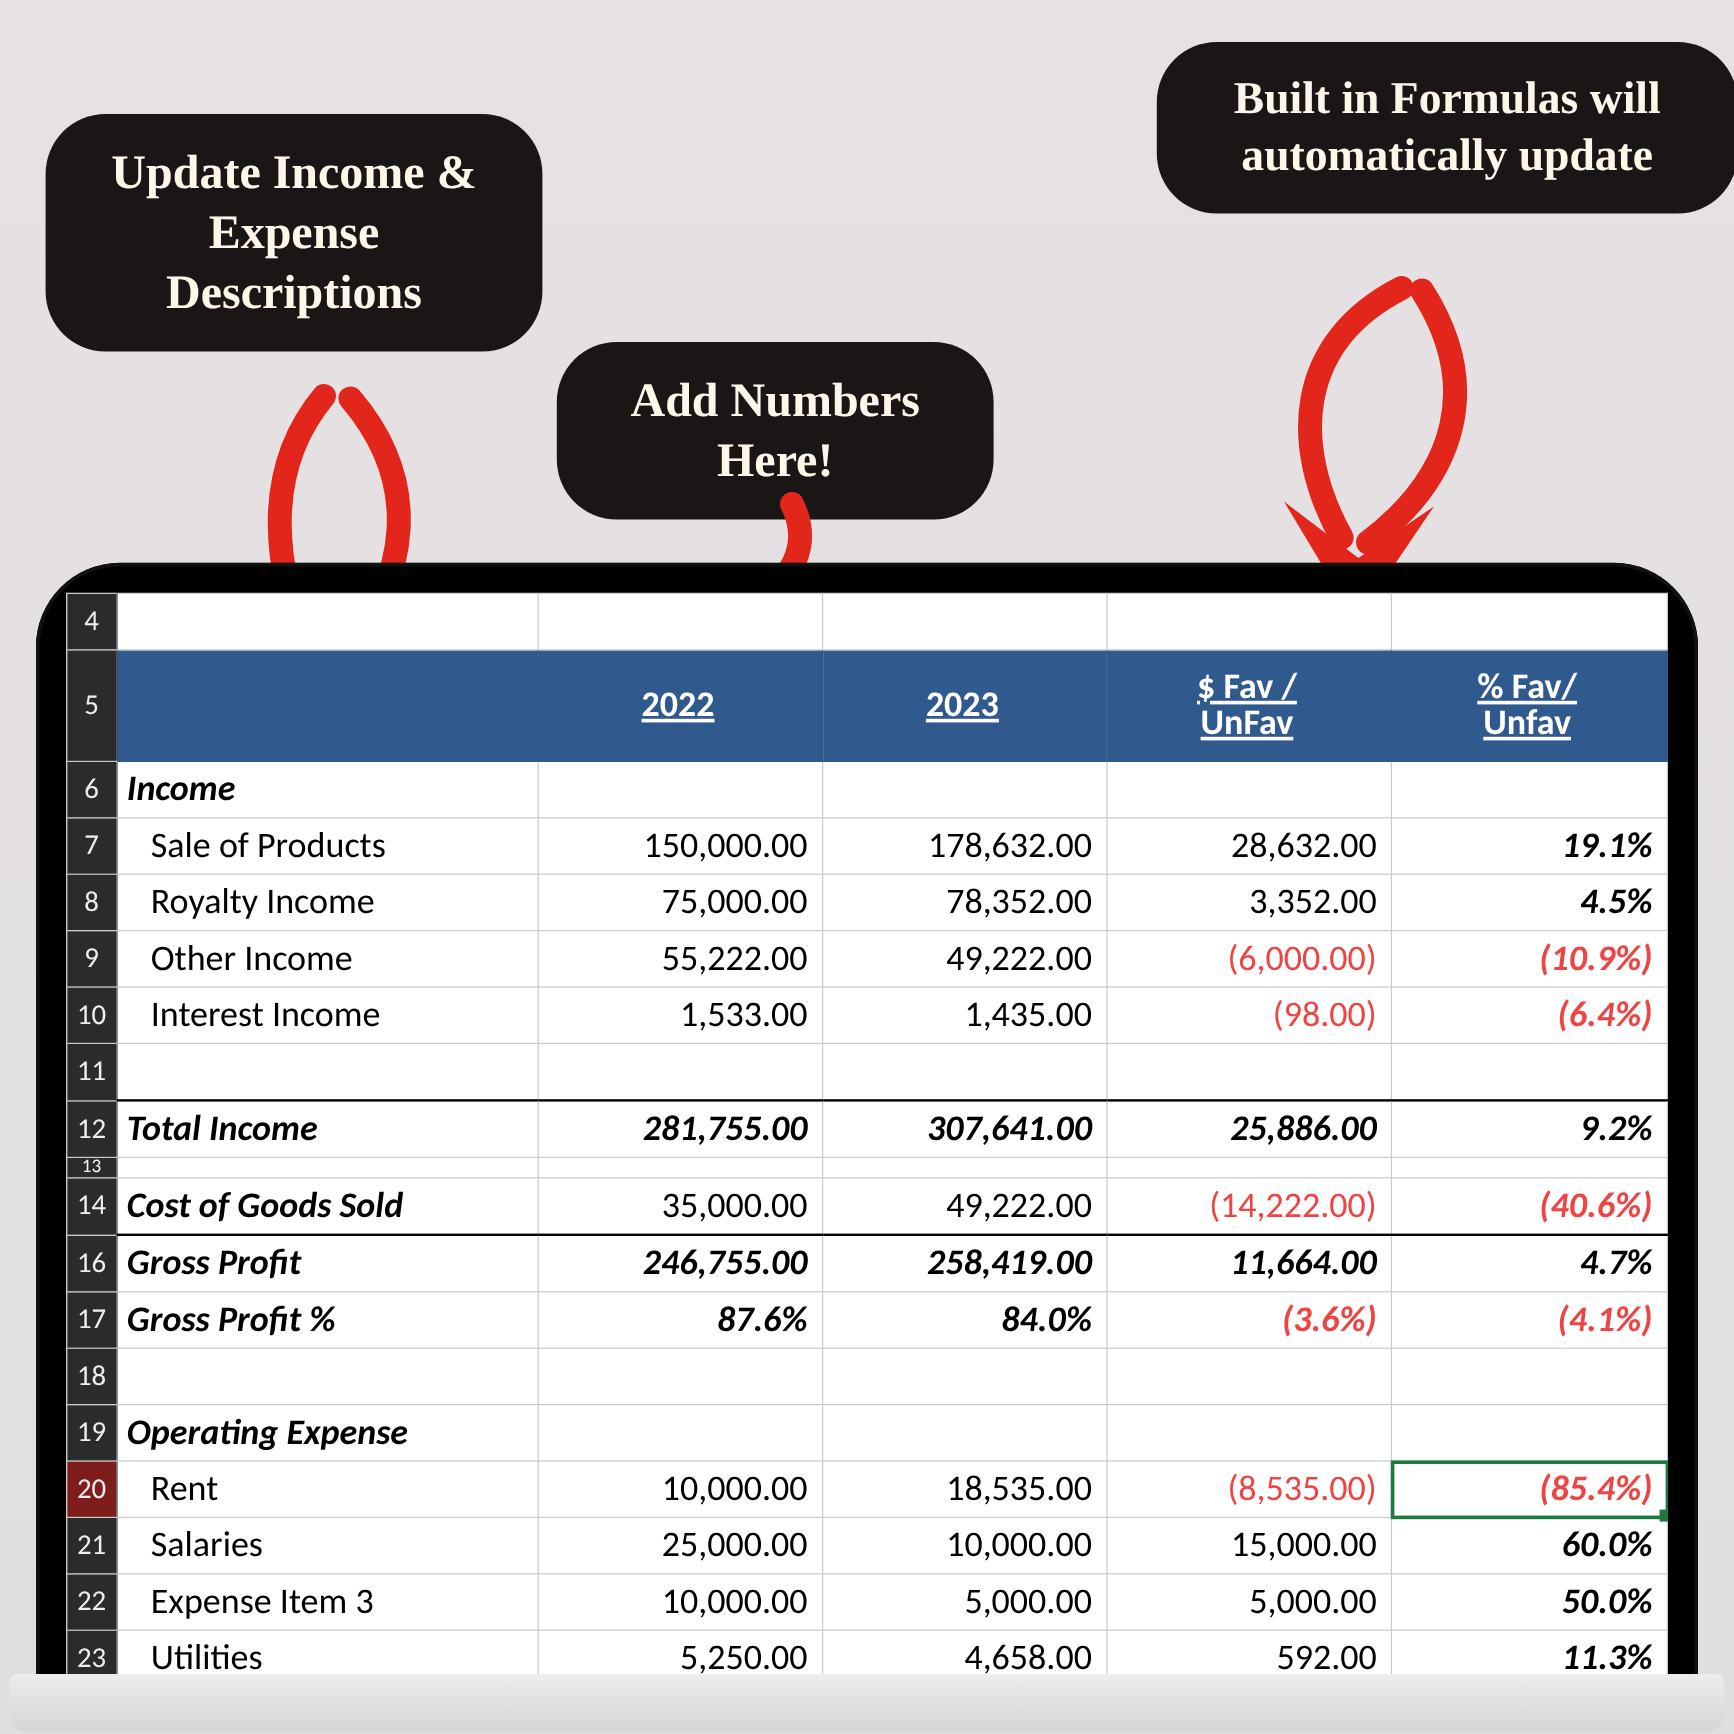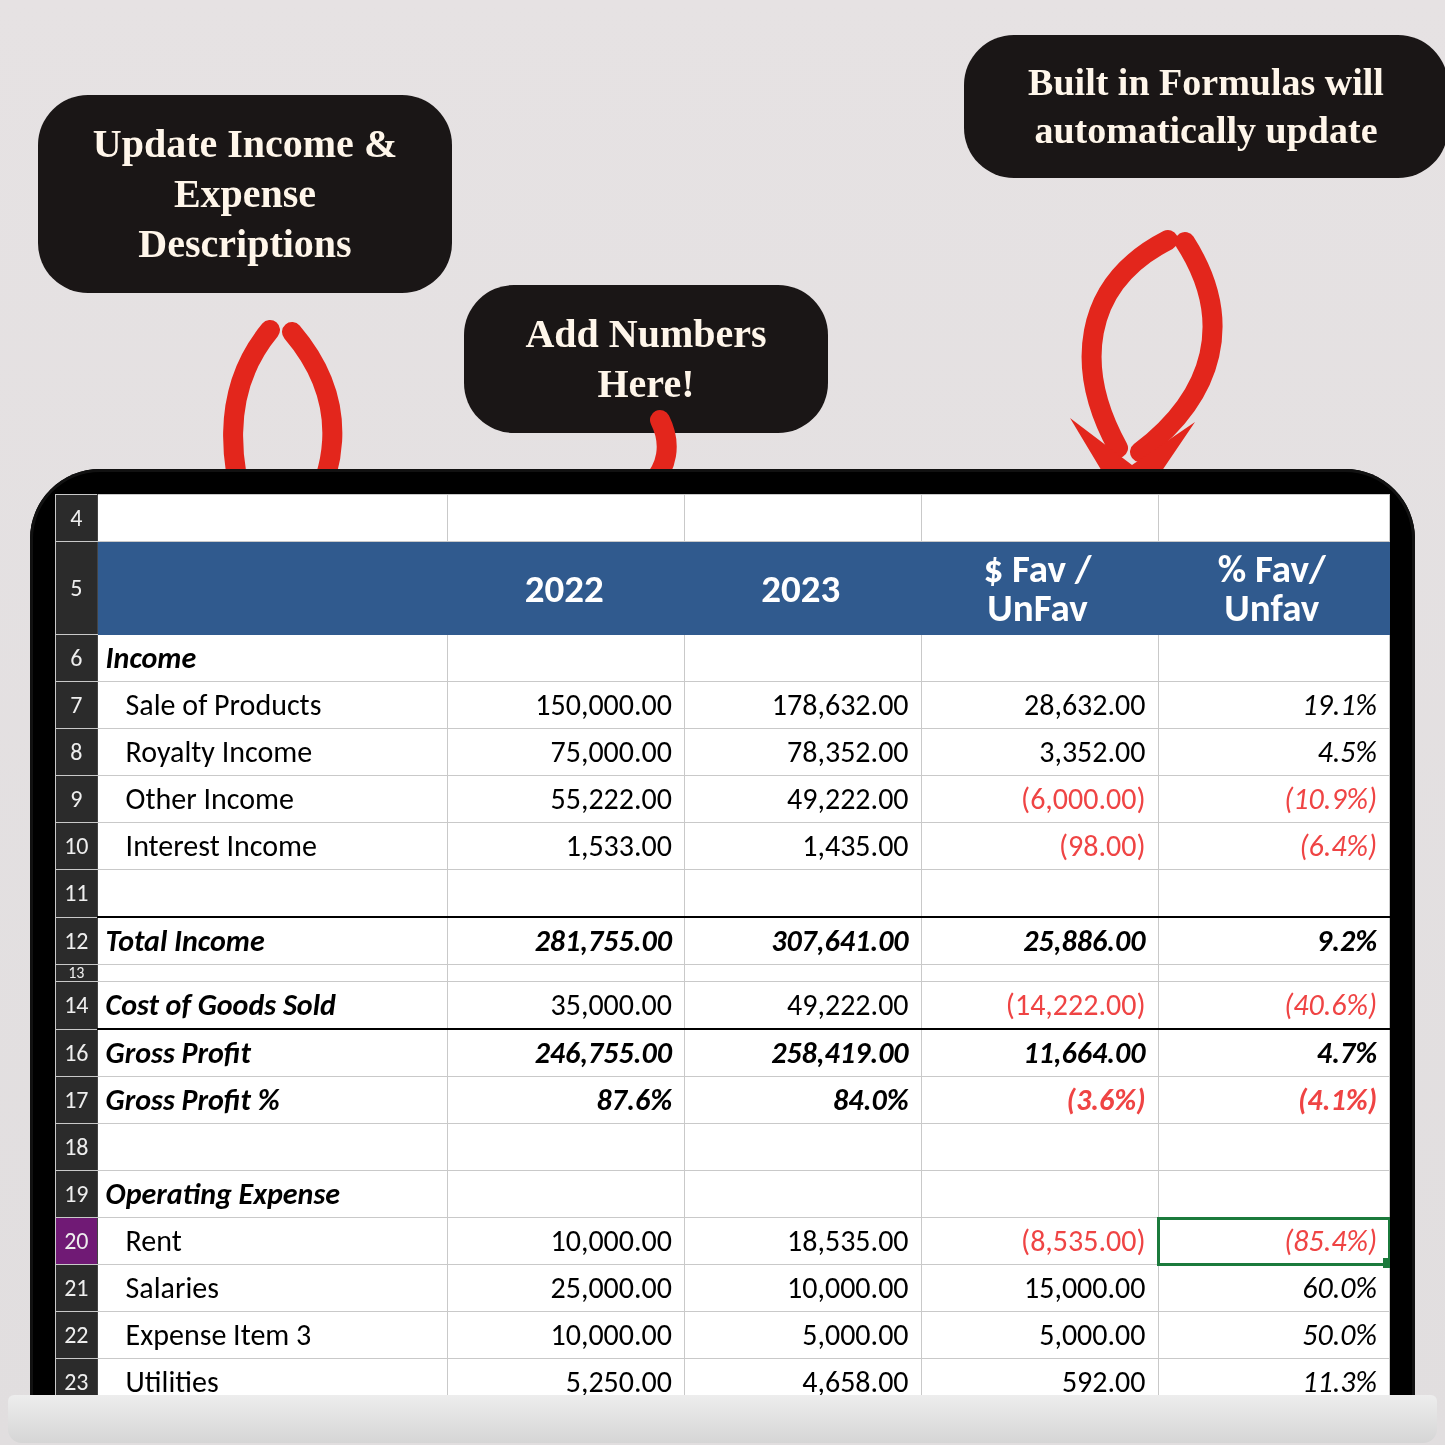--- a/index.html
+++ b/index.html
@@ -81,33 +81,33 @@
   
   .rn {
     width: 44px;
     background: #2b2b2b;
     color: #eee;
     text-align: center;
     font-size: 24px;
     border-right: 1px solid #444 !important;
     padding: 0 !important;
   }
-  .rn.selected { background: #701a75; margin-top: 25px; }
+  .rn.selected { background: #7f1d1d; margin-top: 25px; }
   
   tr.hdr th { 
     background: #305a8e; color:#fff; font-weight:700; text-align:center;
-    border-color:#305a8e; height:86px; font-size:39px;
+    border-color:#305a8e; height:86px; font-size:30px;text-decoration:underline;
   }
   tr.hdr th .sub { display:block; font-weight:700; }
   tr.tiny td { height:8px; padding:0; font-size:10px; }
   tr.blank td.desc { }
   
   .desc { width: 330px; }
   .num  { width: 232px; text-align:right; }
-  .pct  { width: 232px; text-align:right; font-style: italic; }
+  .pct  { width: 232px; text-align:right; font-style: italic; font-weight: bold; }
   .bold { font-weight: 700; font-style: italic; }
   .indent { padding-left: 28px !important; }
   .neg { color: #ef4444; }
   .topline td:not(.rn) { border-top: 2px solid #000; }
   
   .sel-cell {
     outline: 3px solid #1b7a3c;
     outline-offset: -2px;
     position: relative;
   }

